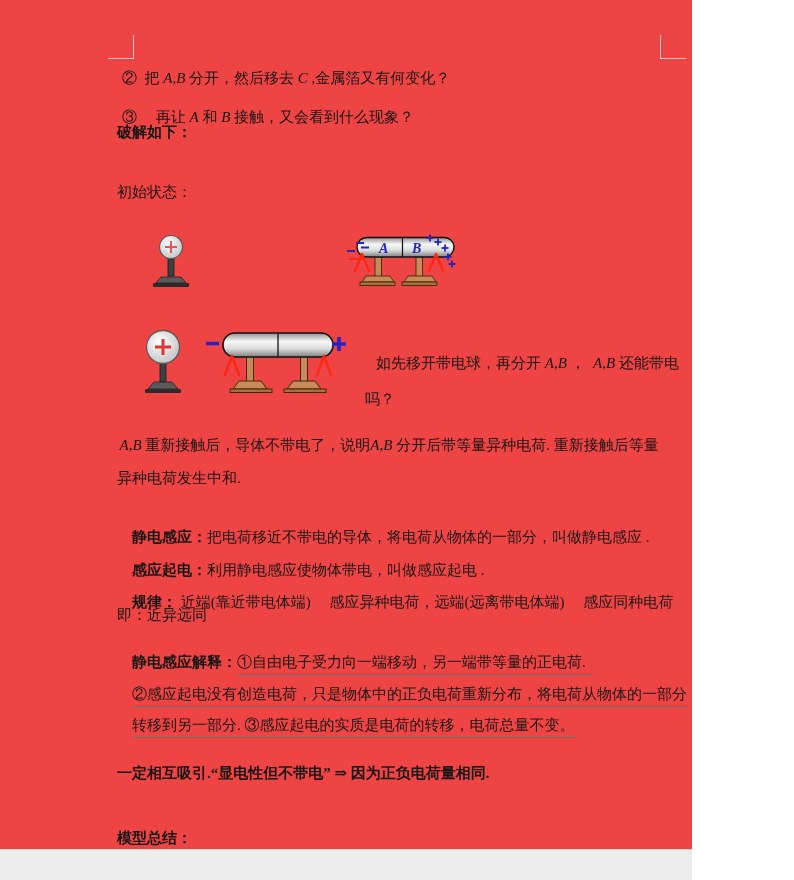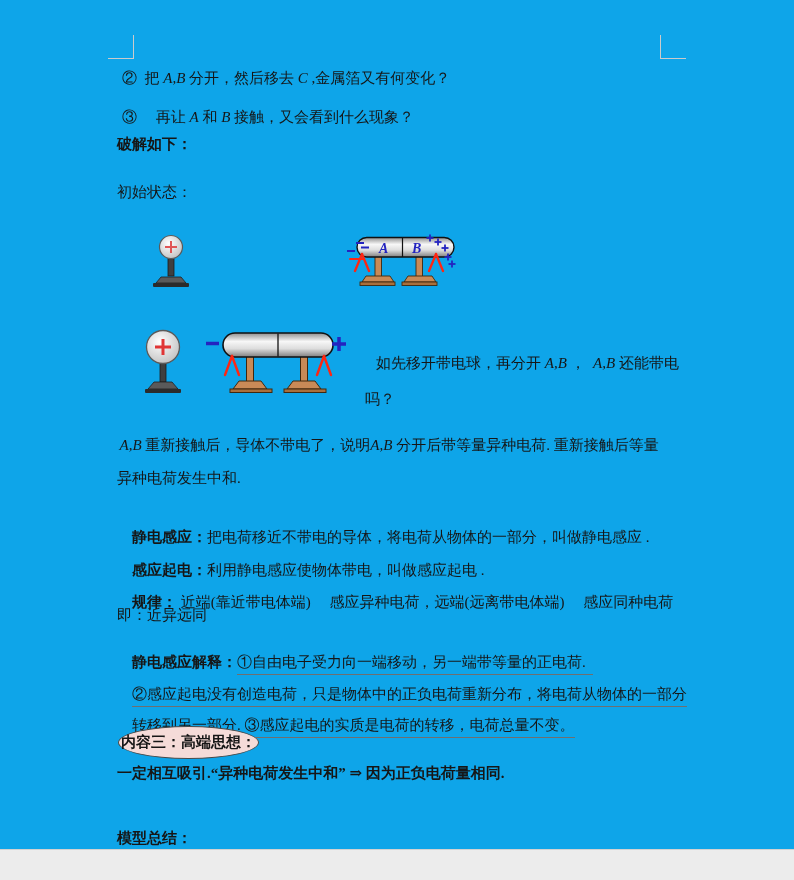--- a/index.html
+++ b/index.html
@@ -1,17 +1,17 @@
 <!DOCTYPE html>
 <html><head>
 <meta charset="utf-8">
 <style>
   html,body { margin:0; padding:0; background:#fff; }
   .page {
-    position:relative; width:794px; height:880px; background:#0ea5e9;
+    position:relative; width:692px; height:880px; background:#ef4444;
     font-family:"Liberation Serif","DejaVu Serif",serif;
     color:#161616; overflow:hidden;
   }
   .line { position:absolute; white-space:pre; font-size:15px; line-height:17px; }
   .b { font-weight:bold; }
   .math { font-style:italic; font-family:"Liberation Serif","DejaVu Serif",serif; }
   .u-span { border-bottom:1px solid #6f6f6f; padding-bottom:4px; }
   .crop { position:absolute; width:25px; height:23px; }
   .crop.left  { left:108px; top:35px; border-right:1px solid #cbcbcb; border-bottom:1px solid #cbcbcb; }
   .crop.right { left:660px; top:35px; border-left:1px solid #cbcbcb; border-bottom:1px solid #cbcbcb; }
@@ -31,21 +31,21 @@
 </head>
 <body>
 
 <div class="page">
 
   <div class="crop left"></div>
   <div class="crop right"></div>
 
   <div class="line" style="left:122px; top:70px;"><span>②  把 </span><span class="math">A,B</span><span> 分开，然后移去 </span><span class="math">C</span><span> ,金属箔又有何变化？</span></div>
   <div class="line" style="left:122px; top:109px;"><span>③　 再让 </span><span class="math">A</span><span> 和 </span><span class="math">B</span><span> 接触，又会看到什么现象？</span></div>
-  <div class="line b" style="left:117px; top:136px;">破解如下：</div>
+  <div class="line b" style="left:117px; top:124px;">破解如下：</div>
   <div class="line" style="left:117px; top:184px;">初始状态：</div>
 
   <svg style="left:140px; top:228px;" width="330" height="66" viewBox="140 228 330 66">
     <defs>
       <linearGradient id="capGrad" x1="0" y1="0" x2="0" y2="1">
         <stop offset="0" stop-color="#8f8f8f"></stop>
           <stop offset="0.35" stop-color="#f7f7f7"></stop>
         <stop offset="0.65" stop-color="#dddddd"></stop>
           <stop offset="1" stop-color="#7f7f7f"></stop>
       </linearGradient>
@@ -174,22 +174,19 @@
   <div class="line" style="left:117px; top:637px;">
     <span class="b">静电感应解释：</span><span class="u-span">①自由电子受力向一端移动，另一端带等量的正电荷.  </span>
   </div>
   <div class="line" style="left:117px; top:669px;">
     <span class="u-span">②感应起电没有创造电荷，只是物体中的正负电荷重新分布，将电荷从物体的一部分</span>
   </div>
   <div class="line" style="left:117px; top:700px;">
     <span class="u-span">转移到另一部分. ③感应起电的实质是电荷的转移，电荷总量不变。</span>
   </div>
 
-  <div class="callout-oval">
-    <span>内容三：高端思想：</span>
-  </div>
-  <div class="line b" style="left:117px; top:765px;">一定相互吸引.“异种电荷发生中和” ⇒ 因为正负电荷量相同.</div>
+  <div class="line b" style="left:117px; top:765px;">一定相互吸引.“显电性但不带电” ⇒ 因为正负电荷量相同.</div>
 
   <div class="line b" style="left:117px; top:830px;">模型总结：</div>
 
   <div class="page-gap"></div>
 
 </div>
 
 </body></html>

